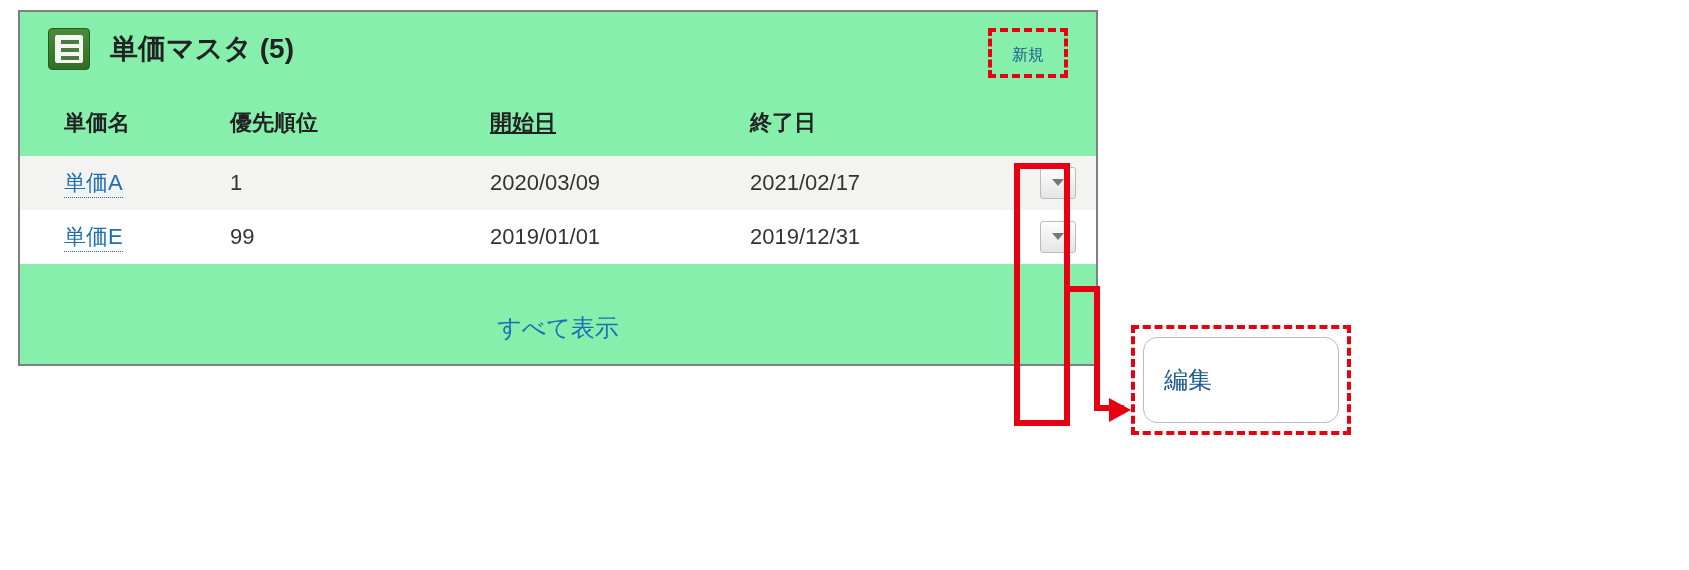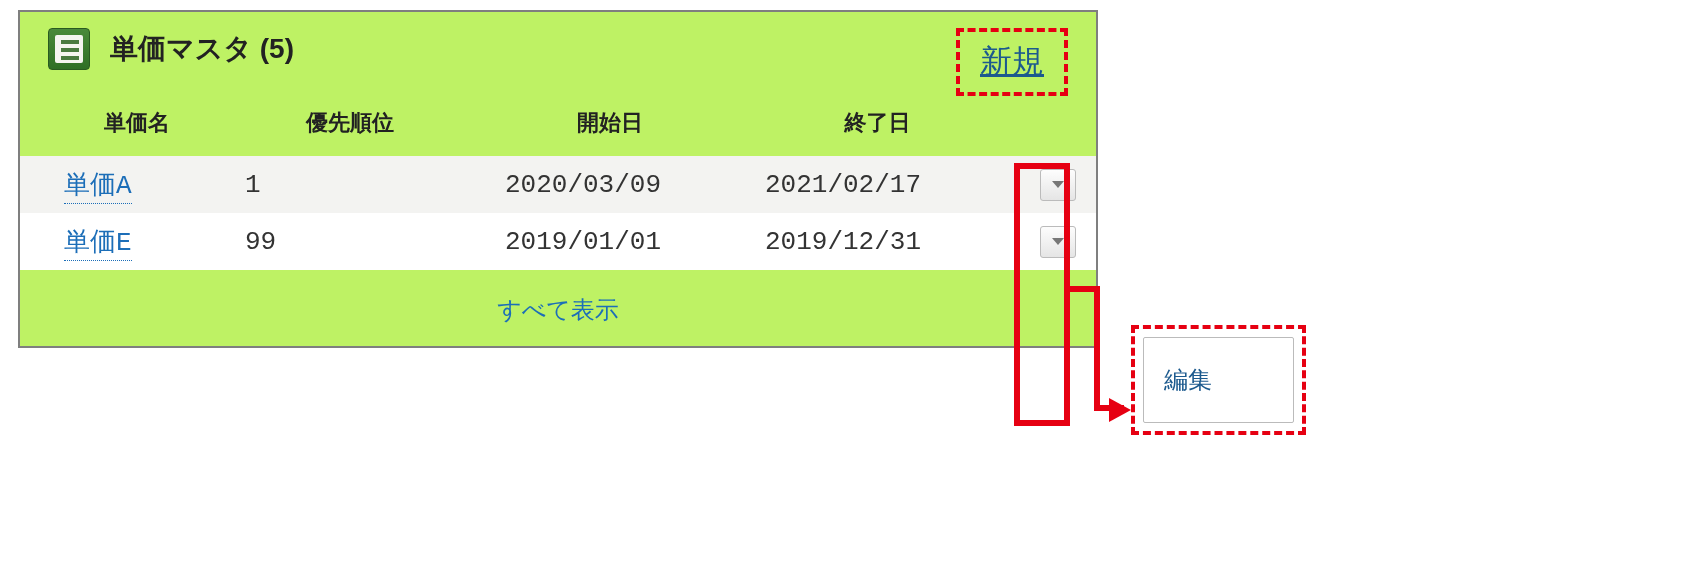--- a/index.html
+++ b/index.html
@@ -11,21 +11,21 @@
       position: relative;
       font-size: 22px;
       color: #333;
     }
     .panel {
       position: absolute;
       left: 18px;
       top: 10px;
       width: 1080px;
       border: 2px solid #7f7f7f;
-      background: #bef264;
+      background: #86efac;
     }
     .panel-header {
       display: flex;
       align-items: center;
       padding: 16px 28px 20px 28px;
       position: relative;
     }
     .list-icon {
       width: 42px;
       height: 42px;
@@ -57,43 +57,41 @@
     }
     .new-btn-wrap {
       position: absolute;
       right: 28px;
       top: 16px;
       border: 4px dashed #e60012;
       padding: 8px 20px;
     }
     .new-btn {
       color: #1c5a8e;
-      font-size: 32px;
+      font-size: 16px;
       cursor: pointer;
       font-weight: 500;
-      text-decoration: underline;
     }
     table {
       width: 100%;
       border-collapse: collapse;
     }
     thead th {
-      text-align: center;
+      text-align: left;
       font-weight: bold;
       font-size: 22px;
       color: #222;
       padding: 18px 10px 18px 10px;
     }
     thead th:first-child { padding-left: 44px; }
     tbody td {
-      padding: 11px 25px;
-      font-size: 26px;
+      padding: 11px 10px;
+      font-size: 22px;
       color: #333;
       vertical-align: middle;
-      font-family: Liberation Mono, monospace;
     }
     tbody td:first-child { padding-left: 44px; }
     tbody tr:nth-child(odd) td { background: #f3f3f1; }
     tbody tr:nth-child(even) td { background: #fff; }
     .link {
       color: #1c6eb8;
       border-bottom: 1px dotted #1c6eb8;
       padding-bottom: 2px;
       cursor: pointer;
     }
@@ -142,44 +140,45 @@
       pointer-events: none;
     }
     .popup-wrap {
       position: absolute;
       left: 1131px;
       top: 325px;
       border: 4px dashed #e60012;
       padding: 8px;
     }
     .popup {
-      width: 151px;
+      width: 196px;
       background: #fff;
       border: 1px solid #bbb;
-      border-radius: 2px;
+      border-radius: 14px;
       padding: 14px 20px;
     }
     .popup-item {
       color: #1c5a8e;
       font-size: 24px;
       padding: 12px 0;
       cursor: pointer;
     }
     .footer {
       text-align: center;
       padding: 24px 0 20px 0;
+      margin-top: 24px;
     }
     .footer-link {
       color: #1c6eb8;
       font-size: 24px;
       cursor: pointer;
     }
     .col-name { width: 200px; }
     .col-prio { width: 260px; }
-    .col-start { width: 260px; }
+    .col-start { width: 260px; text-decoration: underline; }
     .col-end { width: auto; }
   </style>
 </head>
 <body>
 
 <div class="panel">
   <div class="panel-header">
     <div class="list-icon"></div>
     <div class="panel-title">単価マスタ (5)</div>
     <div class="new-btn-wrap">

